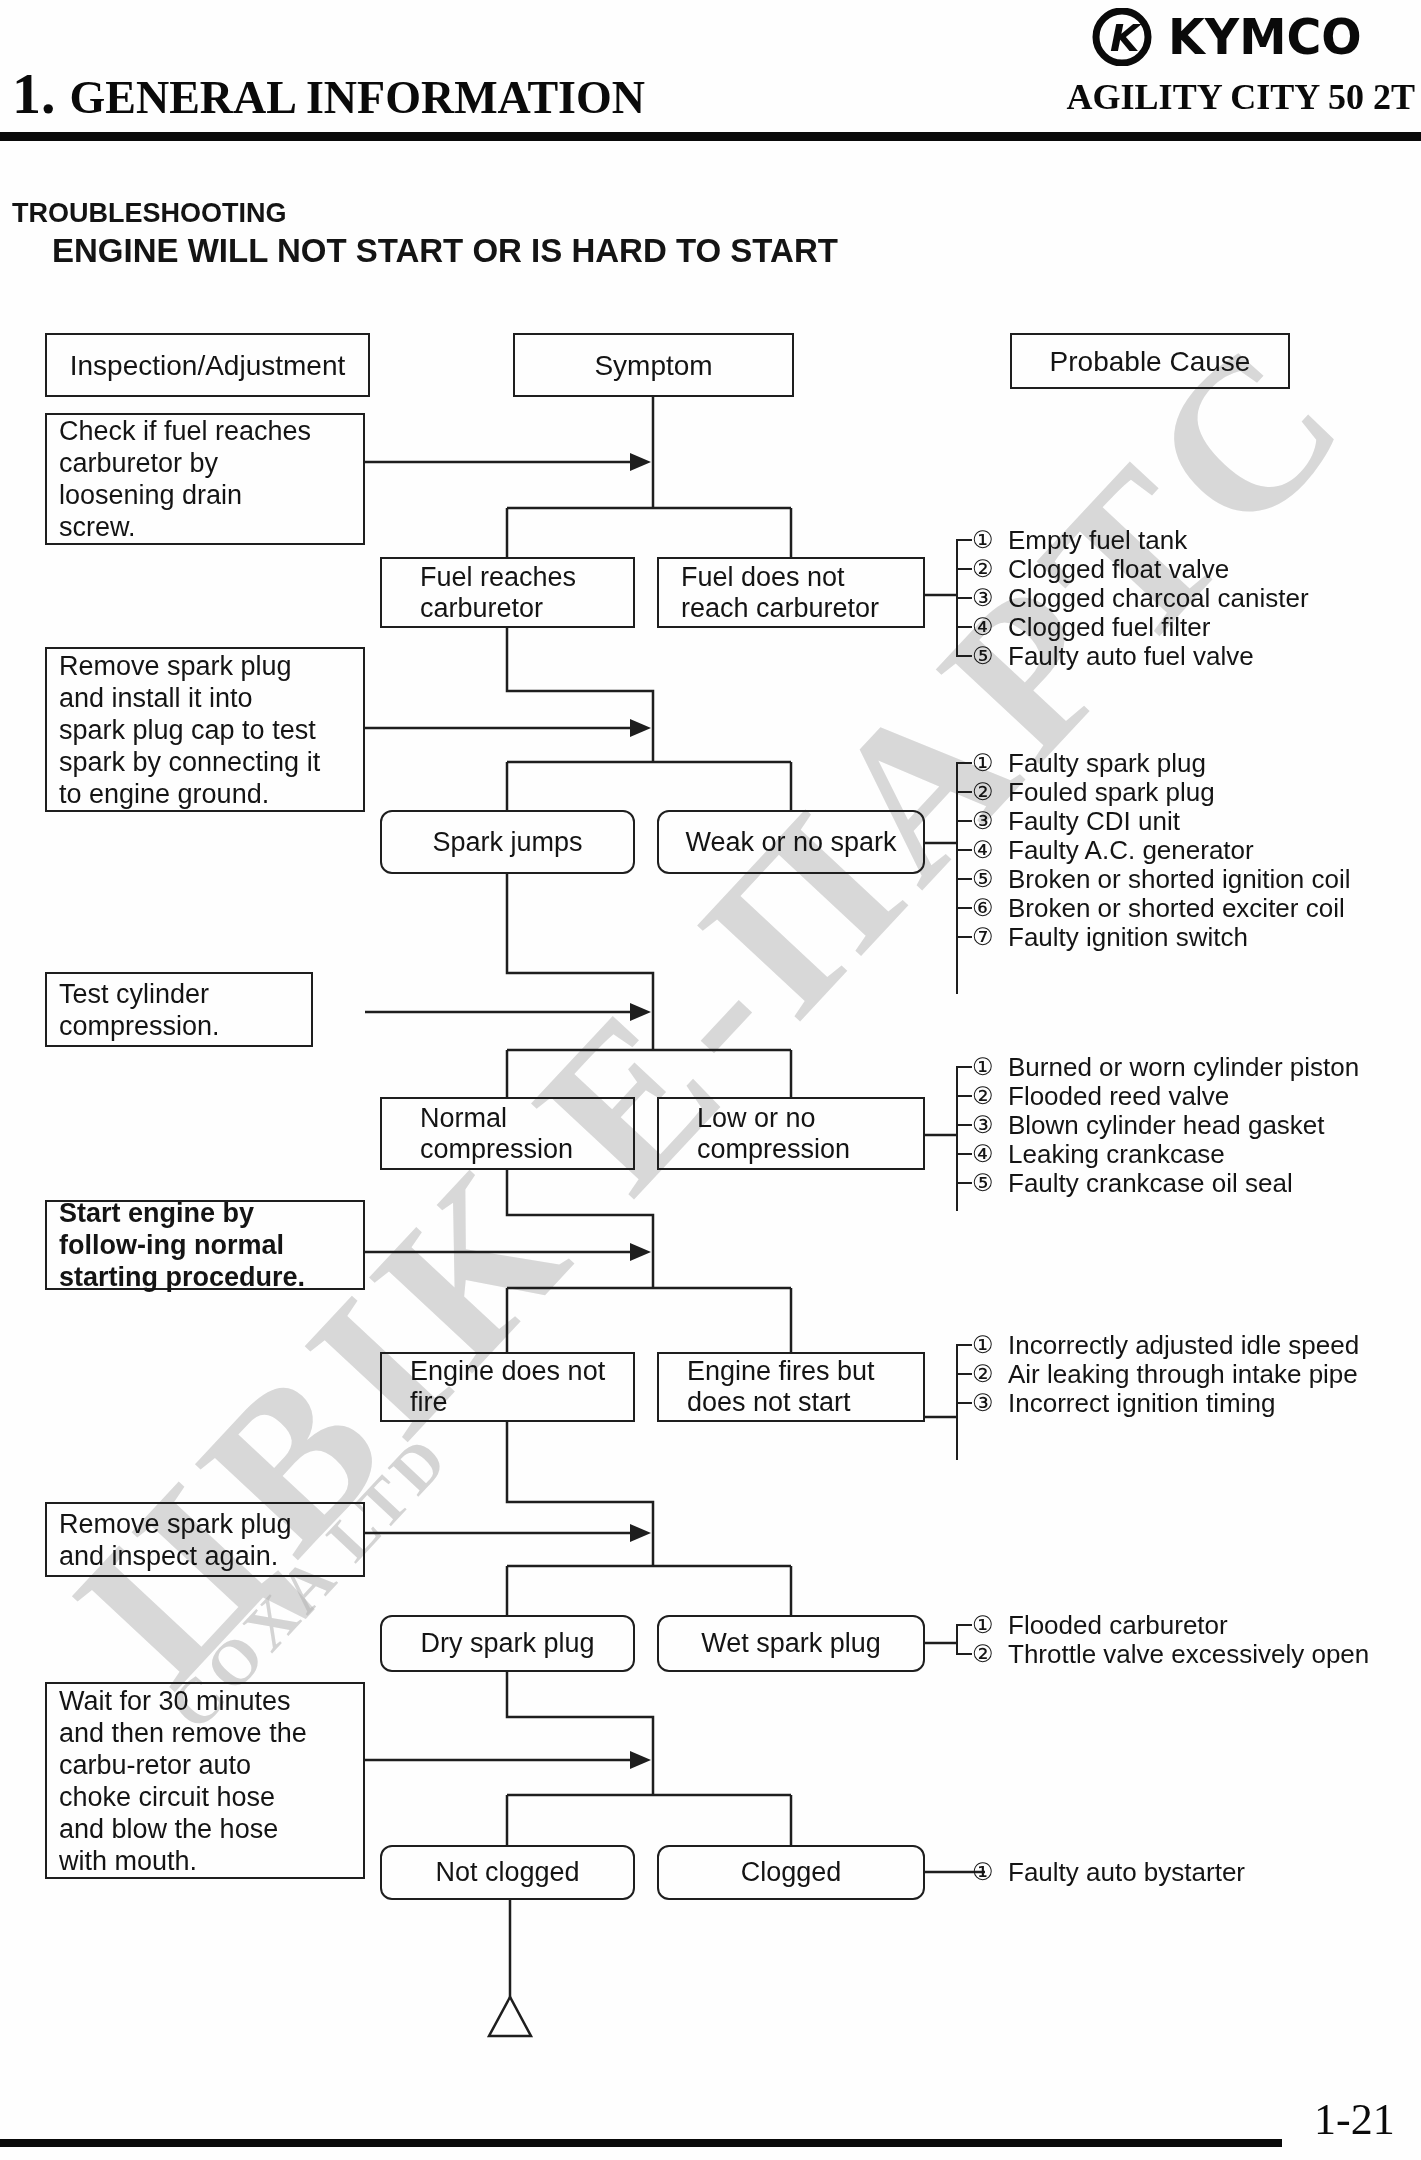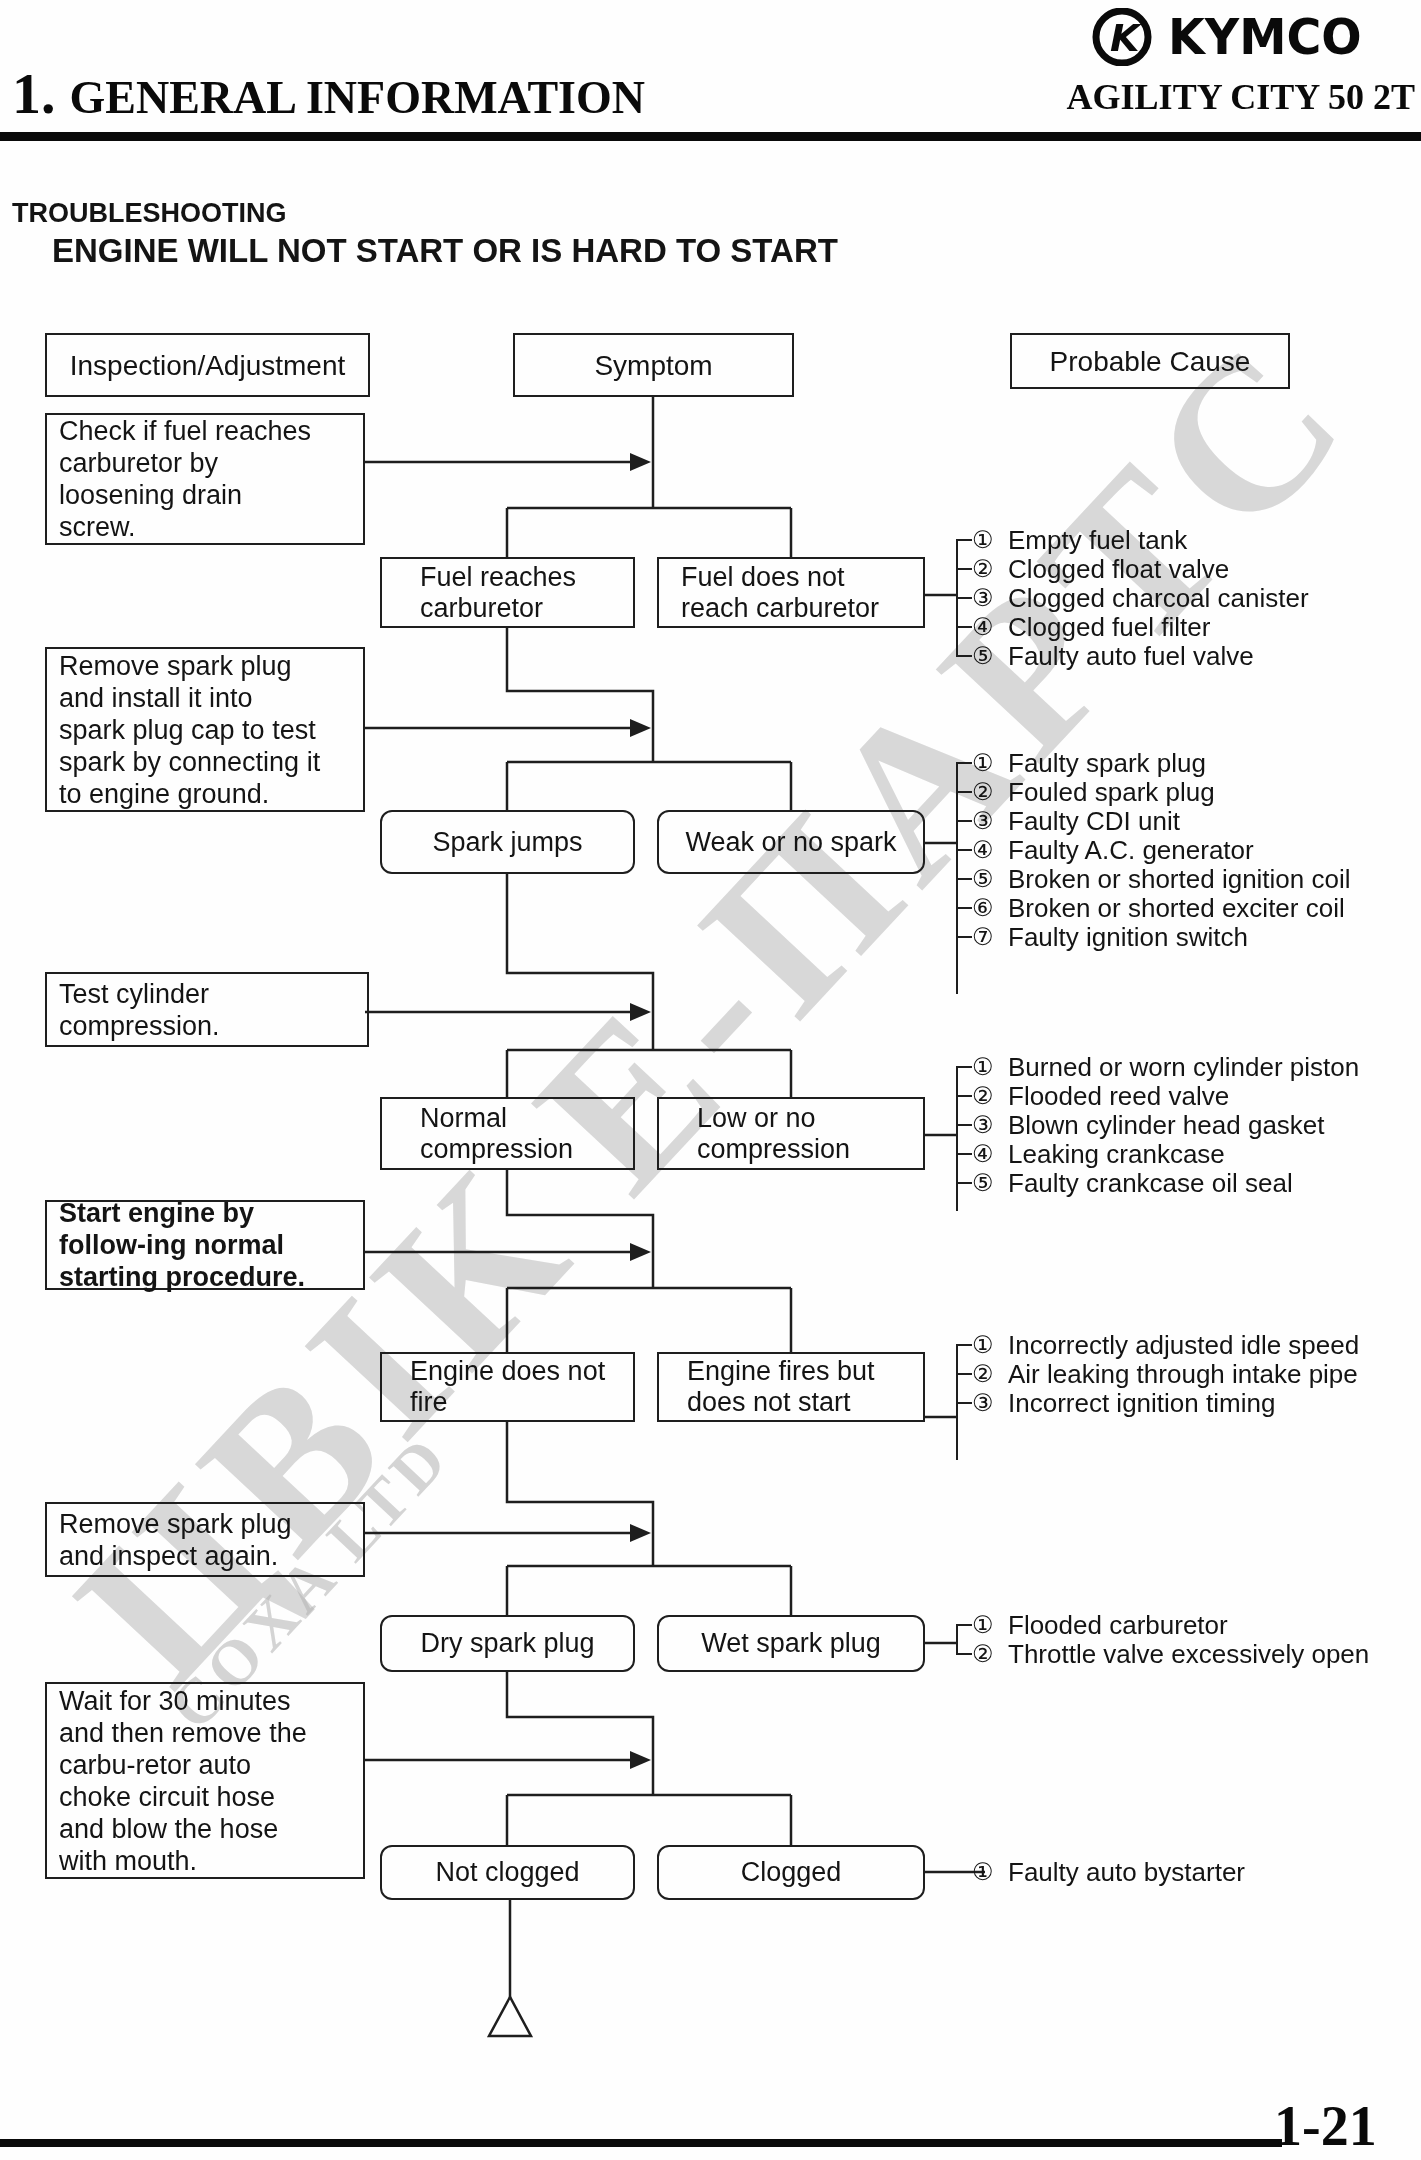--- a/index.html
+++ b/index.html
@@ -57,21 +57,21 @@
   .pl22{padding-left:22px;}
   .pl14{padding-left:28px;}
   
   .colhead{justify-content:center;font-size:28px;}
   .ch1{left:45px;top:333px;width:325px;height:64px;}
   .ch2{left:513px;top:333px;width:281px;height:64px;}
   .ch3{left:1010px;top:333px;width:280px;height:56px;}
   
   .i1{left:45px;top:413px;width:320px;height:132px;}
   .i2{left:45px;top:647px;width:320px;height:165px;}
-  .i3{left:45px;top:972px;width:324px;height:75px;}
+  .i3{left:45px;top:972px;width:268px;height:75px;}
   .i4{left:45px;top:1200px;width:320px;height:90px;font-weight:bold;}
   .i5{left:45px;top:1502px;width:320px;height:75px;}
   .i6{left:45px;top:1682px;width:320px;height:197px;}
   
   .lcol{left:380px;width:255px;}
   .rcol{left:657px;width:268px;}
   .r1{top:557px;height:71px;}
   .r2{top:810px;height:64px;}
   .r3{top:1097px;height:73px;}
   .r4{top:1352px;height:70px;}
@@ -95,22 +95,22 @@
     background:#1e1e1e;
   }
   .cnum{
     flex:none;width:36px;font-family:"DejaVu Sans", sans-serif;
     font-size:24px;line-height:29px;
   }
   .ctext{width:375px;font-size:26px;line-height:29px;}
   
   .botrule{position:absolute;top:2139px;left:0;width:1282px;height:8px;background:#0a0a0a;}
   .pagenum{
-    position:absolute;top:2094px;left:1274px;
-    font-family:"Liberation Serif", serif;font-weight:bold;font-size:56px;
+    position:absolute;top:2094px;left:1314px;
+    font-family:"Liberation Serif", serif;font-weight:normal;font-size:44px;
     color:#0a0a0a;z-index:2;
   }
 </style>
 </head>
 <body>
 
 <div class="page">
 
   <div class="wm-main">ЦВІК Е-ПАРТС</div>
   <div class="wm-sub">COXA LTD</div>

